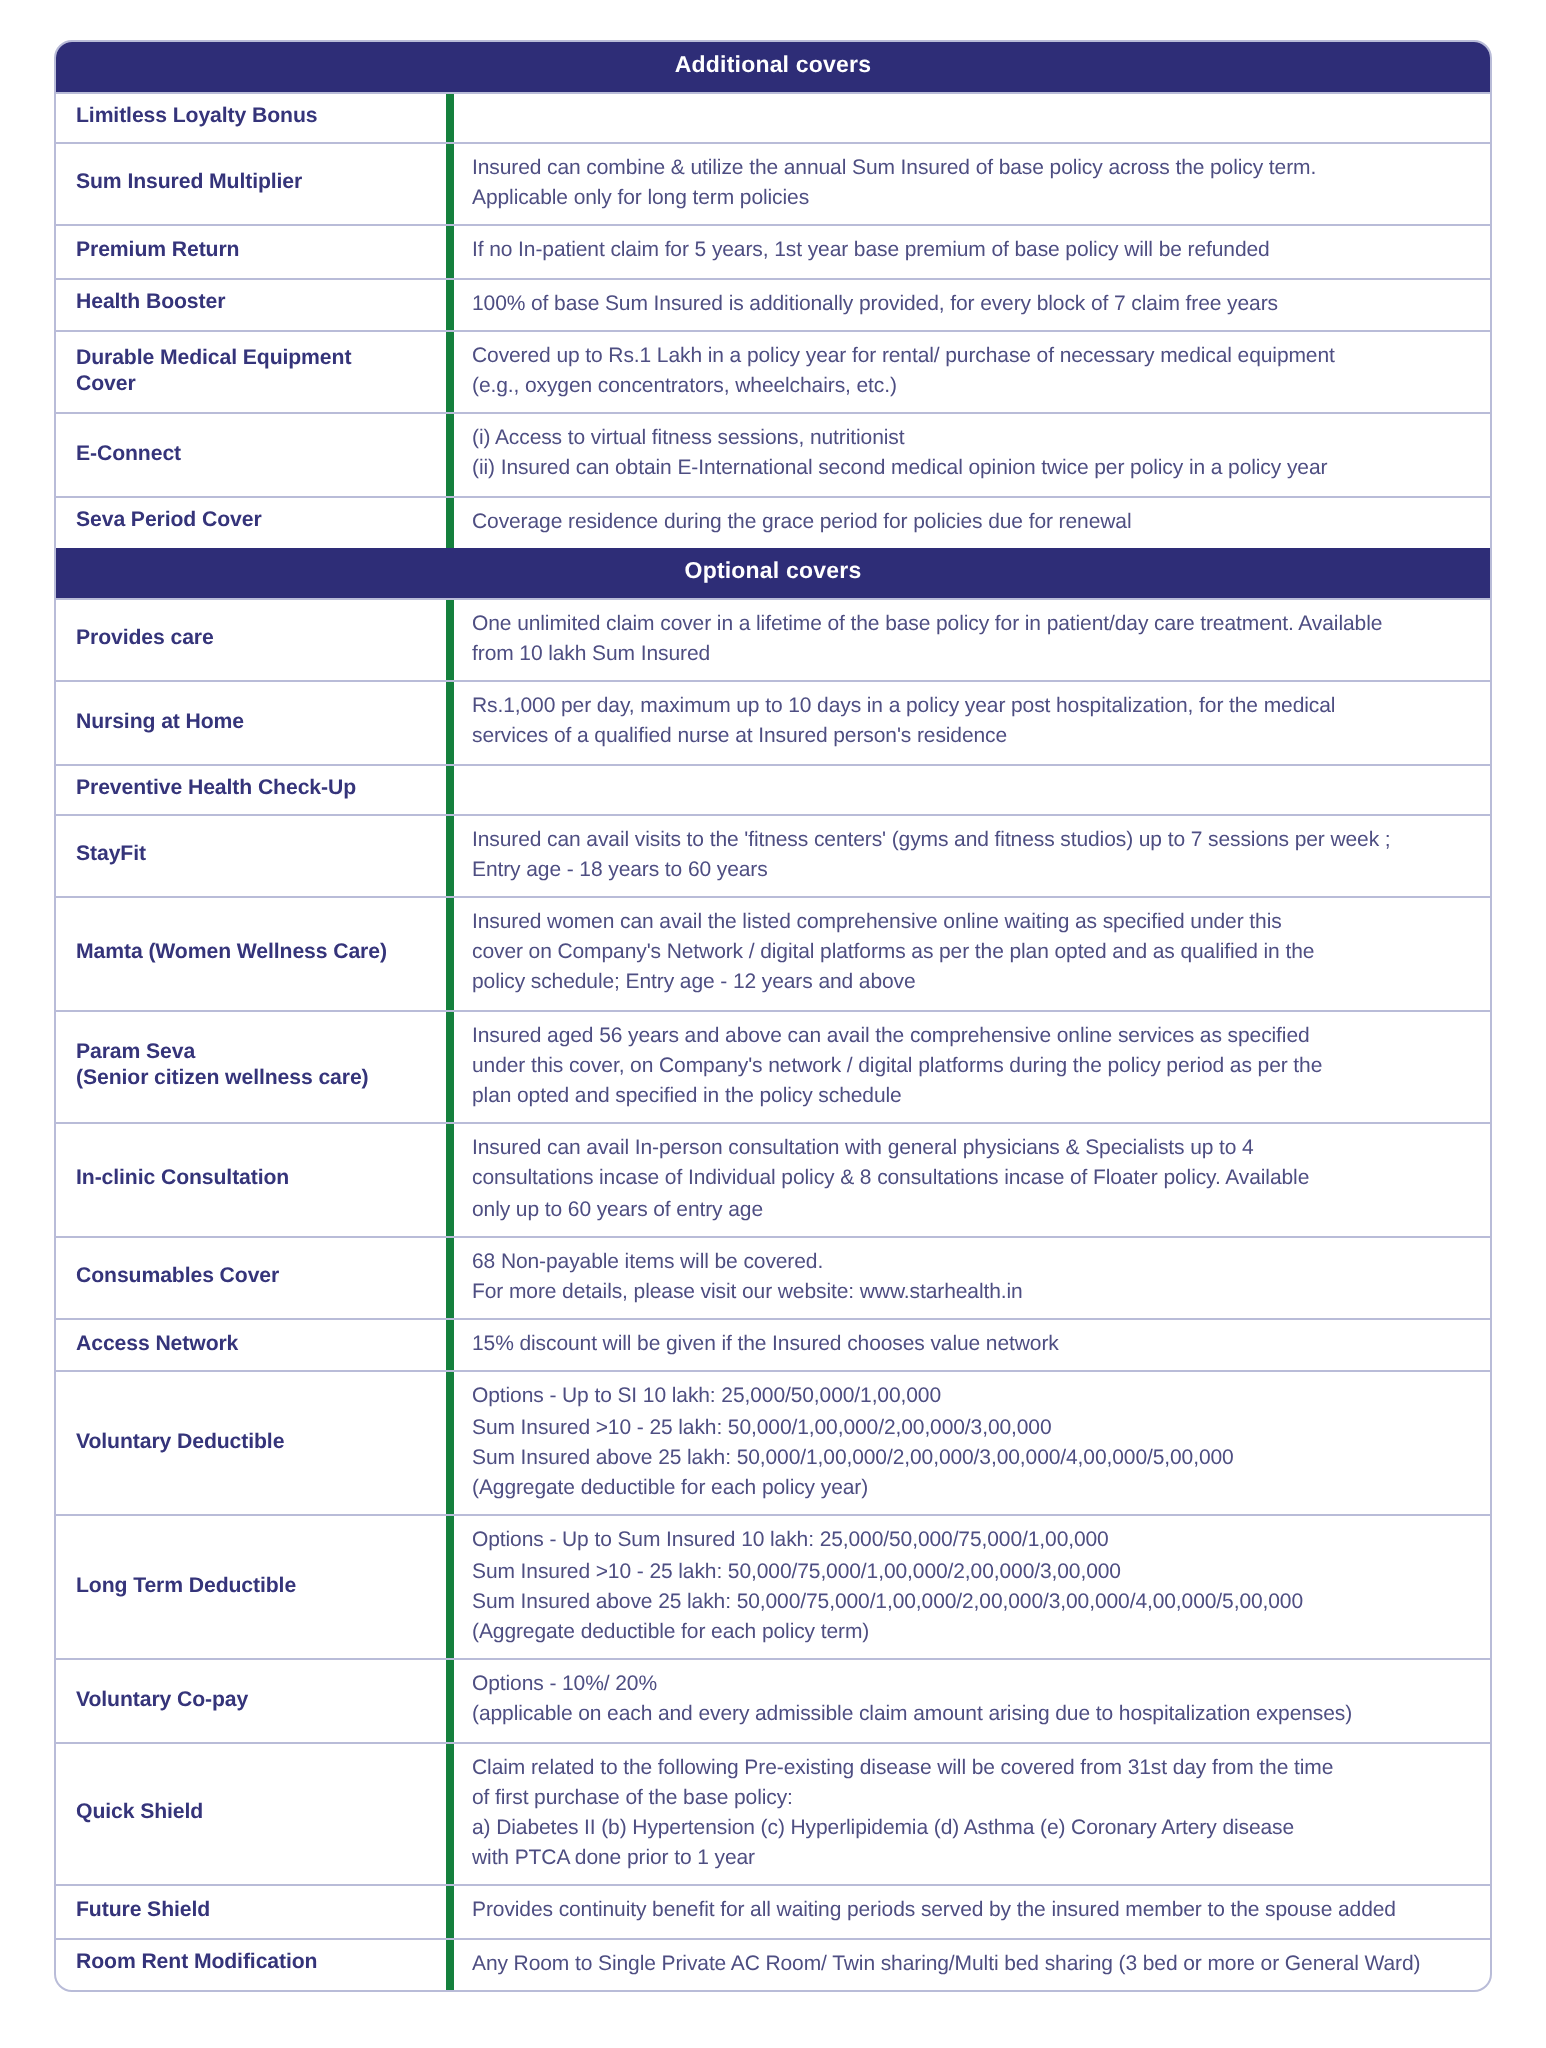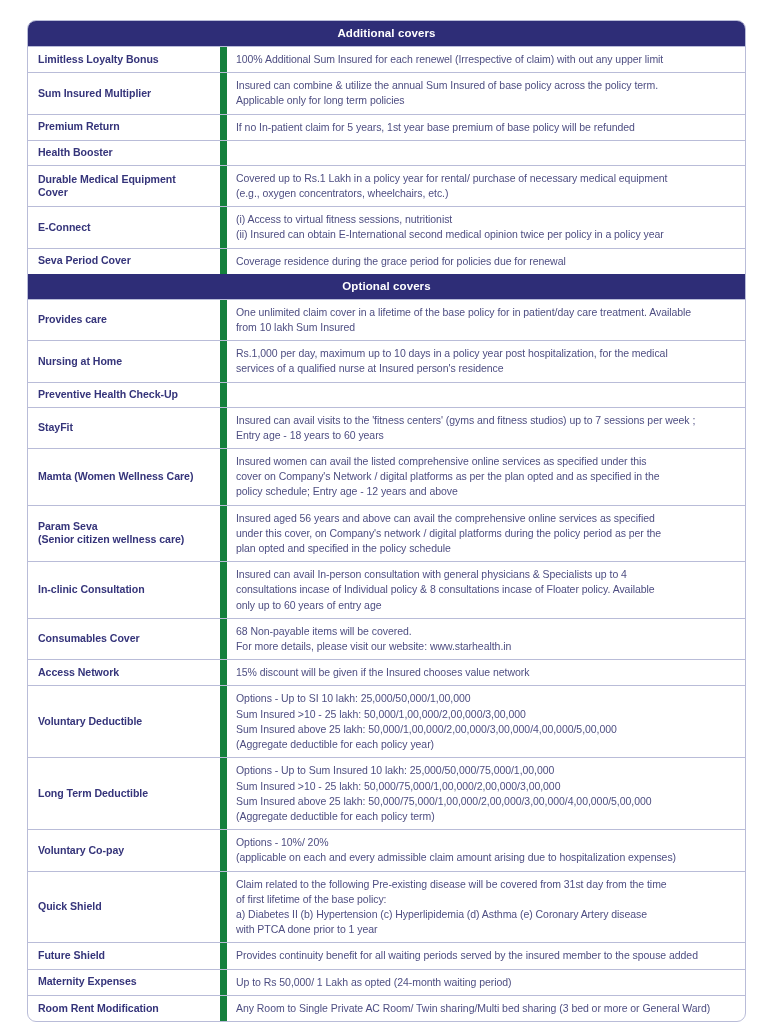--- a/index.html
+++ b/index.html
@@ -34,21 +34,21 @@
   }
   .row {
     display: flex;
     border-top: 1px solid #b9bcd8;
     min-height: 25px;
   }
   .row:first-child { border-top: none; }
   .cell-label {
     width: 199px;
     min-width: 199px;
-    border-right: 7px solid #15803d;
+    border-right: 4px solid #15803d;
     color: #35347a;
     font-weight: bold;
     font-size: 10.6px;
     line-height: 13.5px;
     padding: 5px 8px 5px 10px;
     display: flex;
     align-items: center;
     letter-spacing: -0.05px;
   }
   .cell-desc {
@@ -68,39 +68,39 @@
 </style>
 </head>
 <body>
 
 <div class="page">
 
   <div class="cover-table" id="covers-table">
       <div class="section-bar">Additional covers</div>
       <div class="row">
         <div class="cell-label">Limitless Loyalty Bonus</div>
-        <div class="cell-desc">
-          <span class="ln">100% Additional Sum Insured for each renewel (Irrespective of claim) with out  any upper limit</span>
-        </div>
       </div>
       <div class="row">
         <div class="cell-label">Sum Insured Multiplier</div>
         <div class="cell-desc">
           <span class="ln">Insured can combine &amp; utilize the annual Sum Insured of base policy across the policy term.</span>
           <span class="ln">Applicable only for long term policies</span>
         </div>
       </div>
       <div class="row">
         <div class="cell-label">Premium Return</div>
         <div class="cell-desc">
           <span class="ln">If no In-patient claim for 5 years, 1st year base premium of base policy will be refunded</span>
         </div>
       </div>
       <div class="row">
         <div class="cell-label">Health Booster</div>
+        <div class="cell-desc">
+          <span class="ln">100% of base Sum Insured is additionally provided, for every block of 7 claim free years</span>
+        </div>
       </div>
       <div class="row">
         <div class="cell-label">
           <div>
             <span class="label-multi">Durable Medical Equipment</span>
             <span class="label-multi">Cover</span>
           </div>
         </div>
         <div class="cell-desc">
           <span class="ln">Covered up to Rs.1 Lakh in a policy year for rental/ purchase of necessary medical equipment</span>
@@ -141,22 +141,22 @@
       <div class="row">
         <div class="cell-label">StayFit</div>
         <div class="cell-desc">
           <span class="ln">Insured can avail visits to the 'fitness centers' (gyms and fitness studios) up to 7 sessions per week ;</span>
           <span class="ln">Entry age - 18 years to 60 years</span>
         </div>
       </div>
       <div class="row">
         <div class="cell-label">Mamta (Women Wellness Care)</div>
         <div class="cell-desc">
-          <span class="ln">Insured women can avail the listed comprehensive online services as specified under this</span>
-          <span class="ln">cover on Company's Network / digital platforms as per the plan opted and as specified in the</span>
+          <span class="ln">Insured women can avail the listed comprehensive online waiting as specified under this</span>
+          <span class="ln">cover on Company's Network / digital platforms as per the plan opted and as qualified in the</span>
           <span class="ln">policy schedule; Entry age - 12 years and above</span>
         </div>
       </div>
       <div class="row">
         <div class="cell-label">
           <div>
             <span class="label-multi">Param Seva</span>
             <span class="label-multi">(Senior citizen wellness care)</span>
           </div>
         </div>
@@ -209,38 +209,32 @@
         <div class="cell-label">Voluntary Co-pay</div>
         <div class="cell-desc">
           <span class="ln">Options - 10%/ 20%</span>
           <span class="ln">(applicable on each and every admissible claim amount arising due to hospitalization expenses)</span>
         </div>
       </div>
       <div class="row">
         <div class="cell-label">Quick Shield</div>
         <div class="cell-desc">
           <span class="ln">Claim related to the following Pre-existing disease will be covered from 31st day from the time</span>
-          <span class="ln">of first lifetime of the base policy:</span>
+          <span class="ln">of first purchase of the base policy:</span>
           <span class="ln">a) Diabetes II (b) Hypertension (c) Hyperlipidemia (d) Asthma (e) Coronary Artery disease</span>
           <span class="ln">with PTCA done prior to 1 year</span>
         </div>
       </div>
       <div class="row">
         <div class="cell-label">Future Shield</div>
         <div class="cell-desc">
           <span class="ln">Provides continuity benefit for all waiting periods served by the insured member to the spouse added</span>
         </div>
       </div>
       <div class="row">
-        <div class="cell-label">Maternity Expenses</div>
-        <div class="cell-desc">
-          <span class="ln">Up to Rs 50,000/ 1 Lakh as opted (24-month waiting period)</span>
-        </div>
-      </div>
-      <div class="row">
         <div class="cell-label">Room Rent Modification</div>
         <div class="cell-desc">
           <span class="ln">Any Room to Single Private AC Room/ Twin sharing/Multi bed sharing (3 bed or more or General Ward)</span>
         </div>
       </div>
     </div>
 
 </div>
 
 </body></html>

